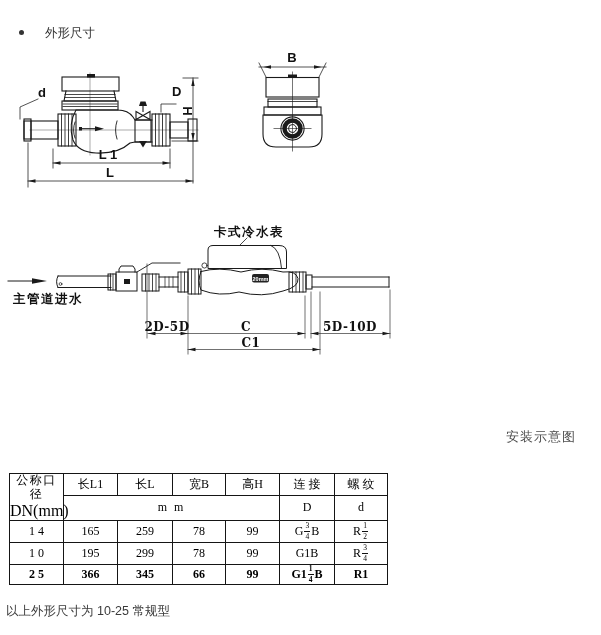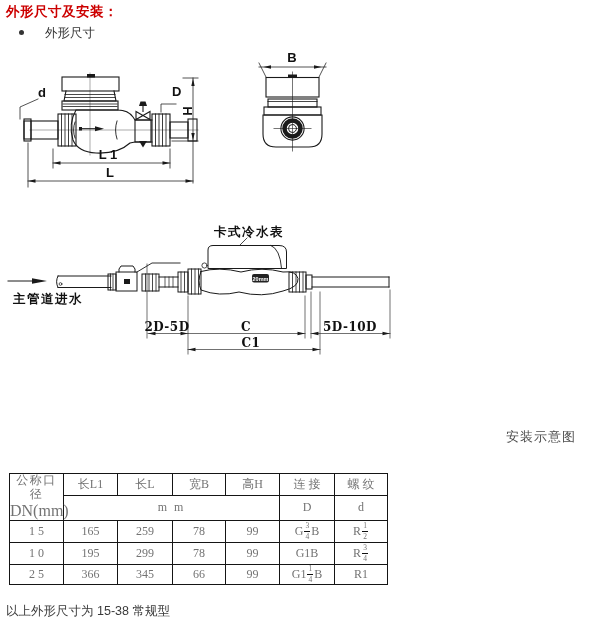--- a/index.html
+++ b/index.html
@@ -9,39 +9,38 @@
   .bullet-row{position:absolute;left:19px;top:25px;font-size:12.5px;color:#333;}
   .dot{display:inline-block;width:5px;height:5px;border-radius:50%;background:#333;vertical-align:2px;margin-right:21px;}
   .install-caption{position:absolute;left:506px;top:428px;font-size:13px;color:#4d4d4d;letter-spacing:1px;}
   .footer-note{position:absolute;left:6px;top:603px;font-size:12.5px;color:#3a3a3a;}
   svg text{font-family:"Liberation Sans",sans-serif;fill:#111;}
   text.letter{font-size:13px;font-weight:600;}
   text.dim{font-family:"DejaVu Serif","Liberation Serif",serif;font-size:12px;font-weight:bold;letter-spacing:.5px;}
   text.cjk{font-size:12.5px;font-weight:bold;letter-spacing:1.5px;}
   text.dial{font-size:5.5px;font-weight:bold;fill:#fff;letter-spacing:0;}
   table.spec{position:absolute;left:9px;top:473px;width:378px;border-collapse:collapse;table-layout:fixed;
-             font-family:"Liberation Serif",serif;color:#737373;text-align:center;}
+             font-family:"Liberation Serif",serif;color:#000000;text-align:center;}
   .spec td{border:1.6px solid #151515;padding:0;font-size:12px;line-height:1.15;}
   .spec tr.r1 td{height:19px;}
   .spec tr.r2 td{height:21px;margin-top:33px;}
   .spec tr.r3 td,.spec tr.r4 td{height:21px;}
-  .spec tr.r5 td{height:19px;}
+  .spec tr.r5 td{height:19px;font-weight:bold;}
   .dn1{letter-spacing:1.5px;font-size:12px;}
   .dn2{font-size:16px;letter-spacing:0;}
   .unit{font-size:11.5px;letter-spacing:2px;}
   .fr{display:inline-block;vertical-align:-4px;text-align:center;line-height:1;margin:0 1px;}
   .fr .n{display:block;font-size:7.5px;border-bottom:1px solid #111;padding:0 1px 1px;}
   .fr .d2{display:block;font-size:7.5px;padding-top:1px;}
 </style>
 </head>
 <body>
 
 <div class="page">
 
-  <div class="heading">外形尺寸及安装：</div>
 
   <div class="bullet-row">
     <span class="dot"></span><span>外形尺寸</span>
   </div>
 
   <svg style="position:absolute;left:0;top:48px;" width="400" height="165" viewBox="0 48 400 165">
     <g stroke="#1a1a1a" stroke-width="1.1" fill="none" stroke-linecap="square">
 
       <g>
         <line x1="30" y1="130" x2="198" y2="130" stroke-width="0.5" opacity="0.75"></line>
@@ -223,21 +222,21 @@
       <td>高H</td>
       <td>连 接</td>
       <td>螺 纹</td>
     </tr>
     <tr class="r2">
       <td colspan="4" class="unit">m m</td>
       <td>D</td>
       <td>d</td>
     </tr>
     <tr class="r3">
-      <td>1 5</td>
+      <td>1 4</td>
       <td>165</td>
       <td>259</td>
       <td>78</td>
       <td>99</td>
       <td><span>G</span><span class="fr"><span class="n">3</span><span class="d2">4</span></span><span>B</span></td>
       <td><span>R</span><span class="fr"><span class="n">1</span><span class="d2">2</span></span><span></span></td>
     </tr>
     <tr class="r4">
       <td>1 0</td>
       <td>195</td>
@@ -252,15 +251,15 @@
       <td>366</td>
       <td>345</td>
       <td>66</td>
       <td>99</td>
       <td><span>G1</span><span class="fr"><span class="n">1</span><span class="d2">4</span></span><span>B</span></td>
       <td><span>R1</span><span></span></td>
     </tr>
   </tbody>
     </table>
 
-  <div class="footer-note">以上外形尺寸为 15-38 常规型</div>
+  <div class="footer-note">以上外形尺寸为 10-25 常规型</div>
 
 </div>
 
 </body></html>

